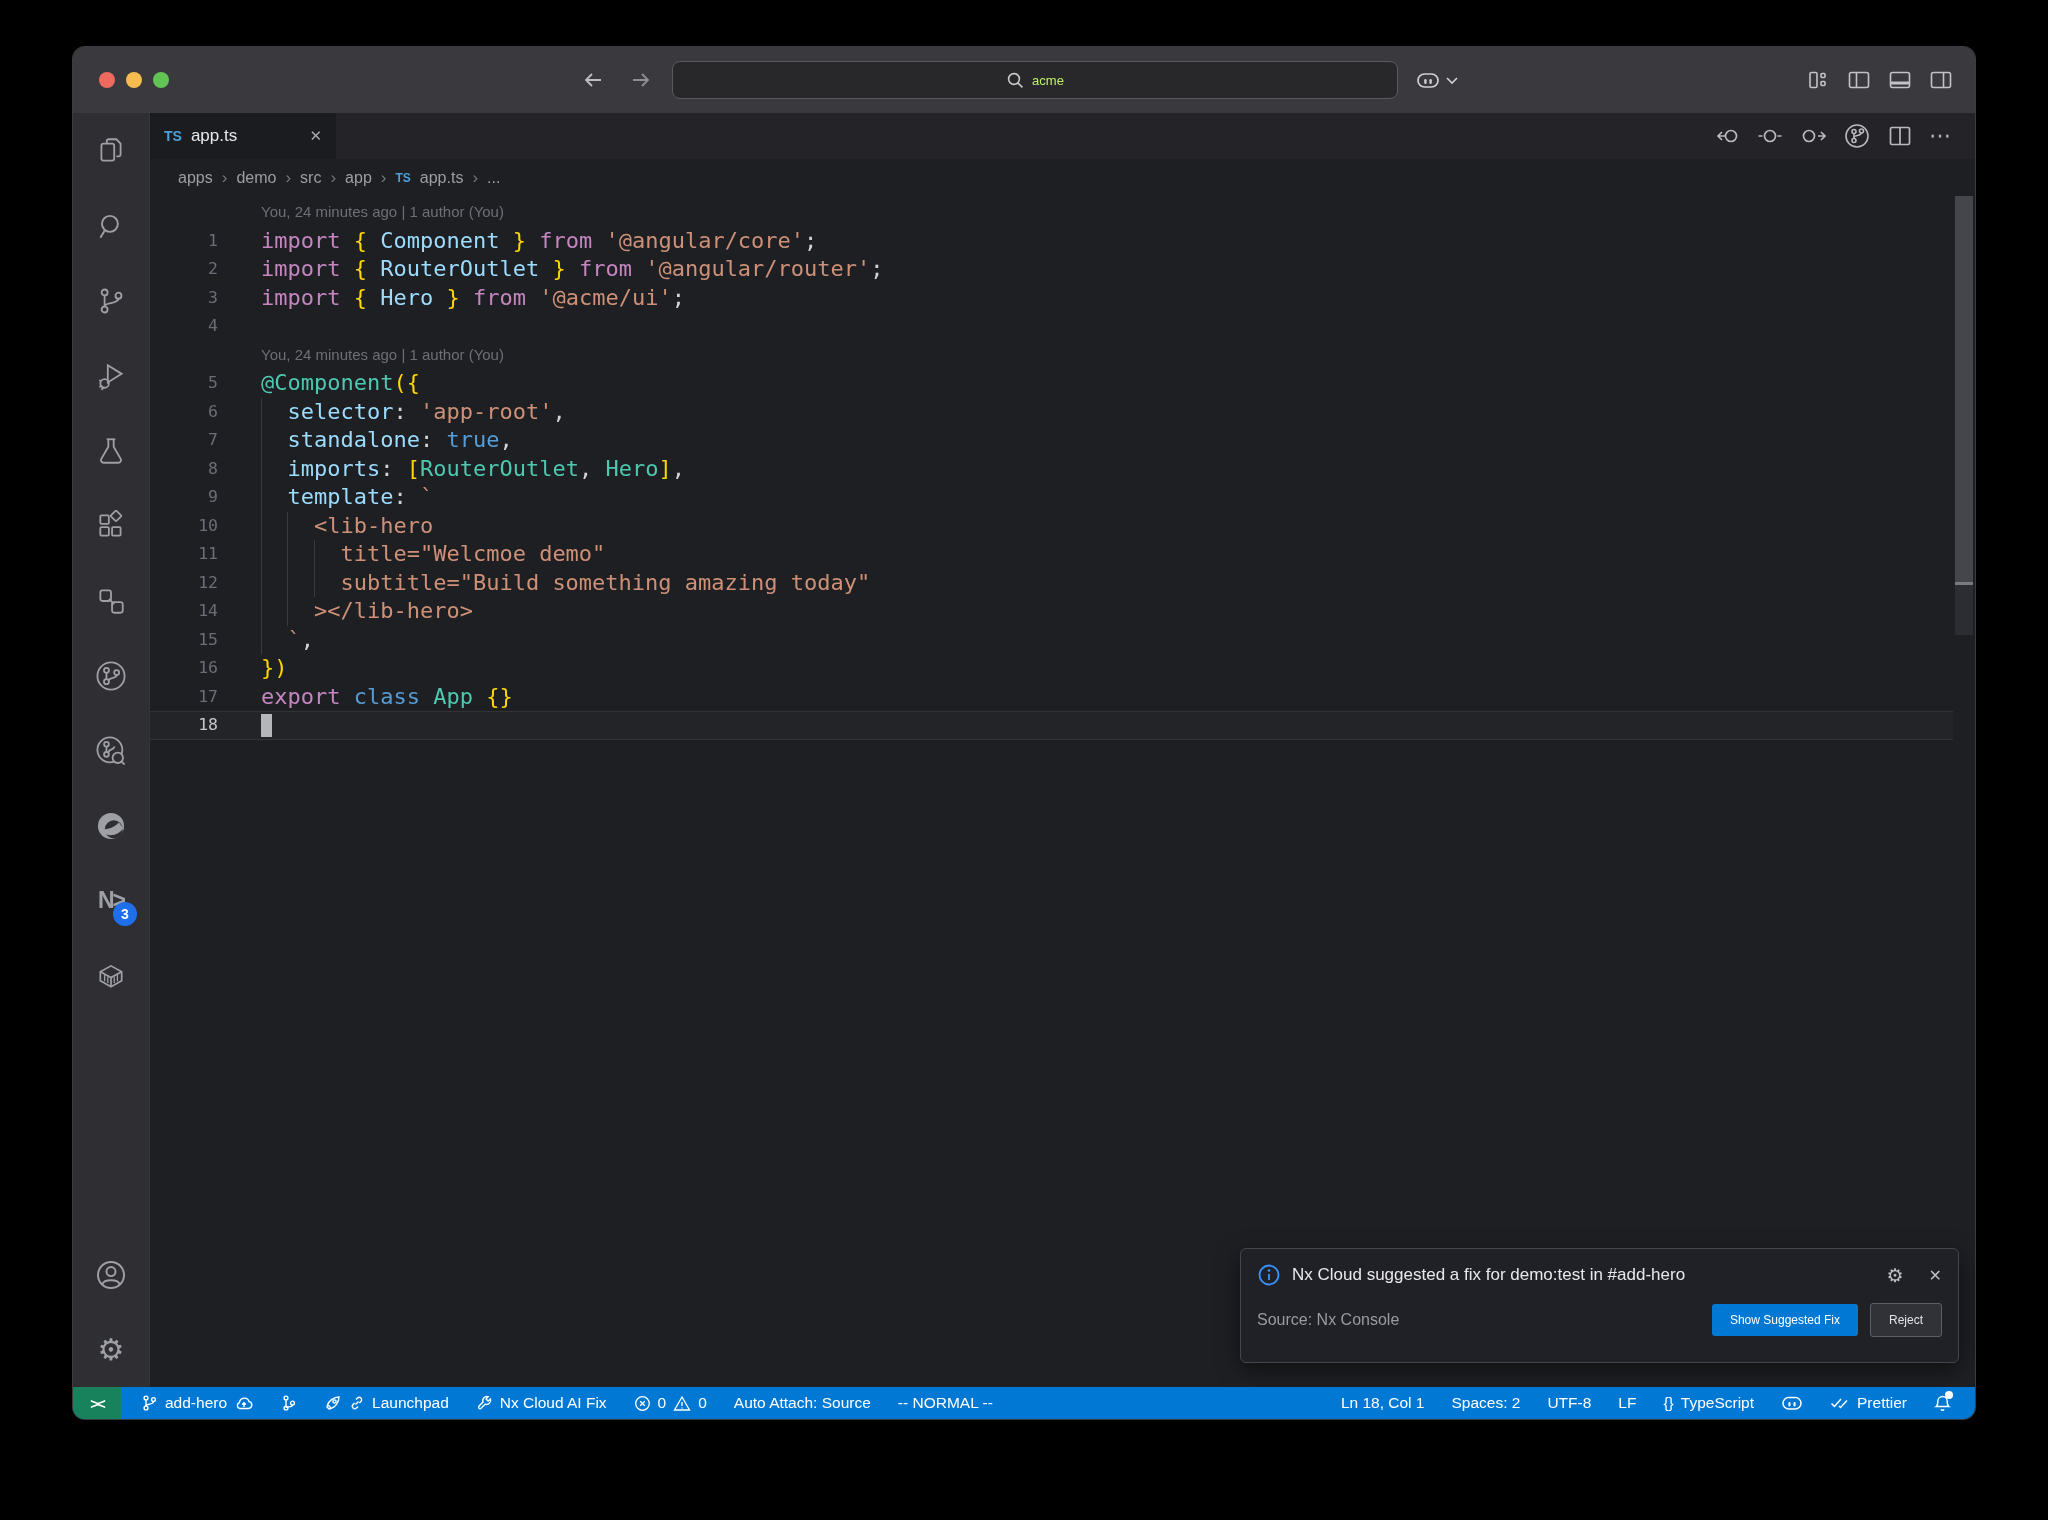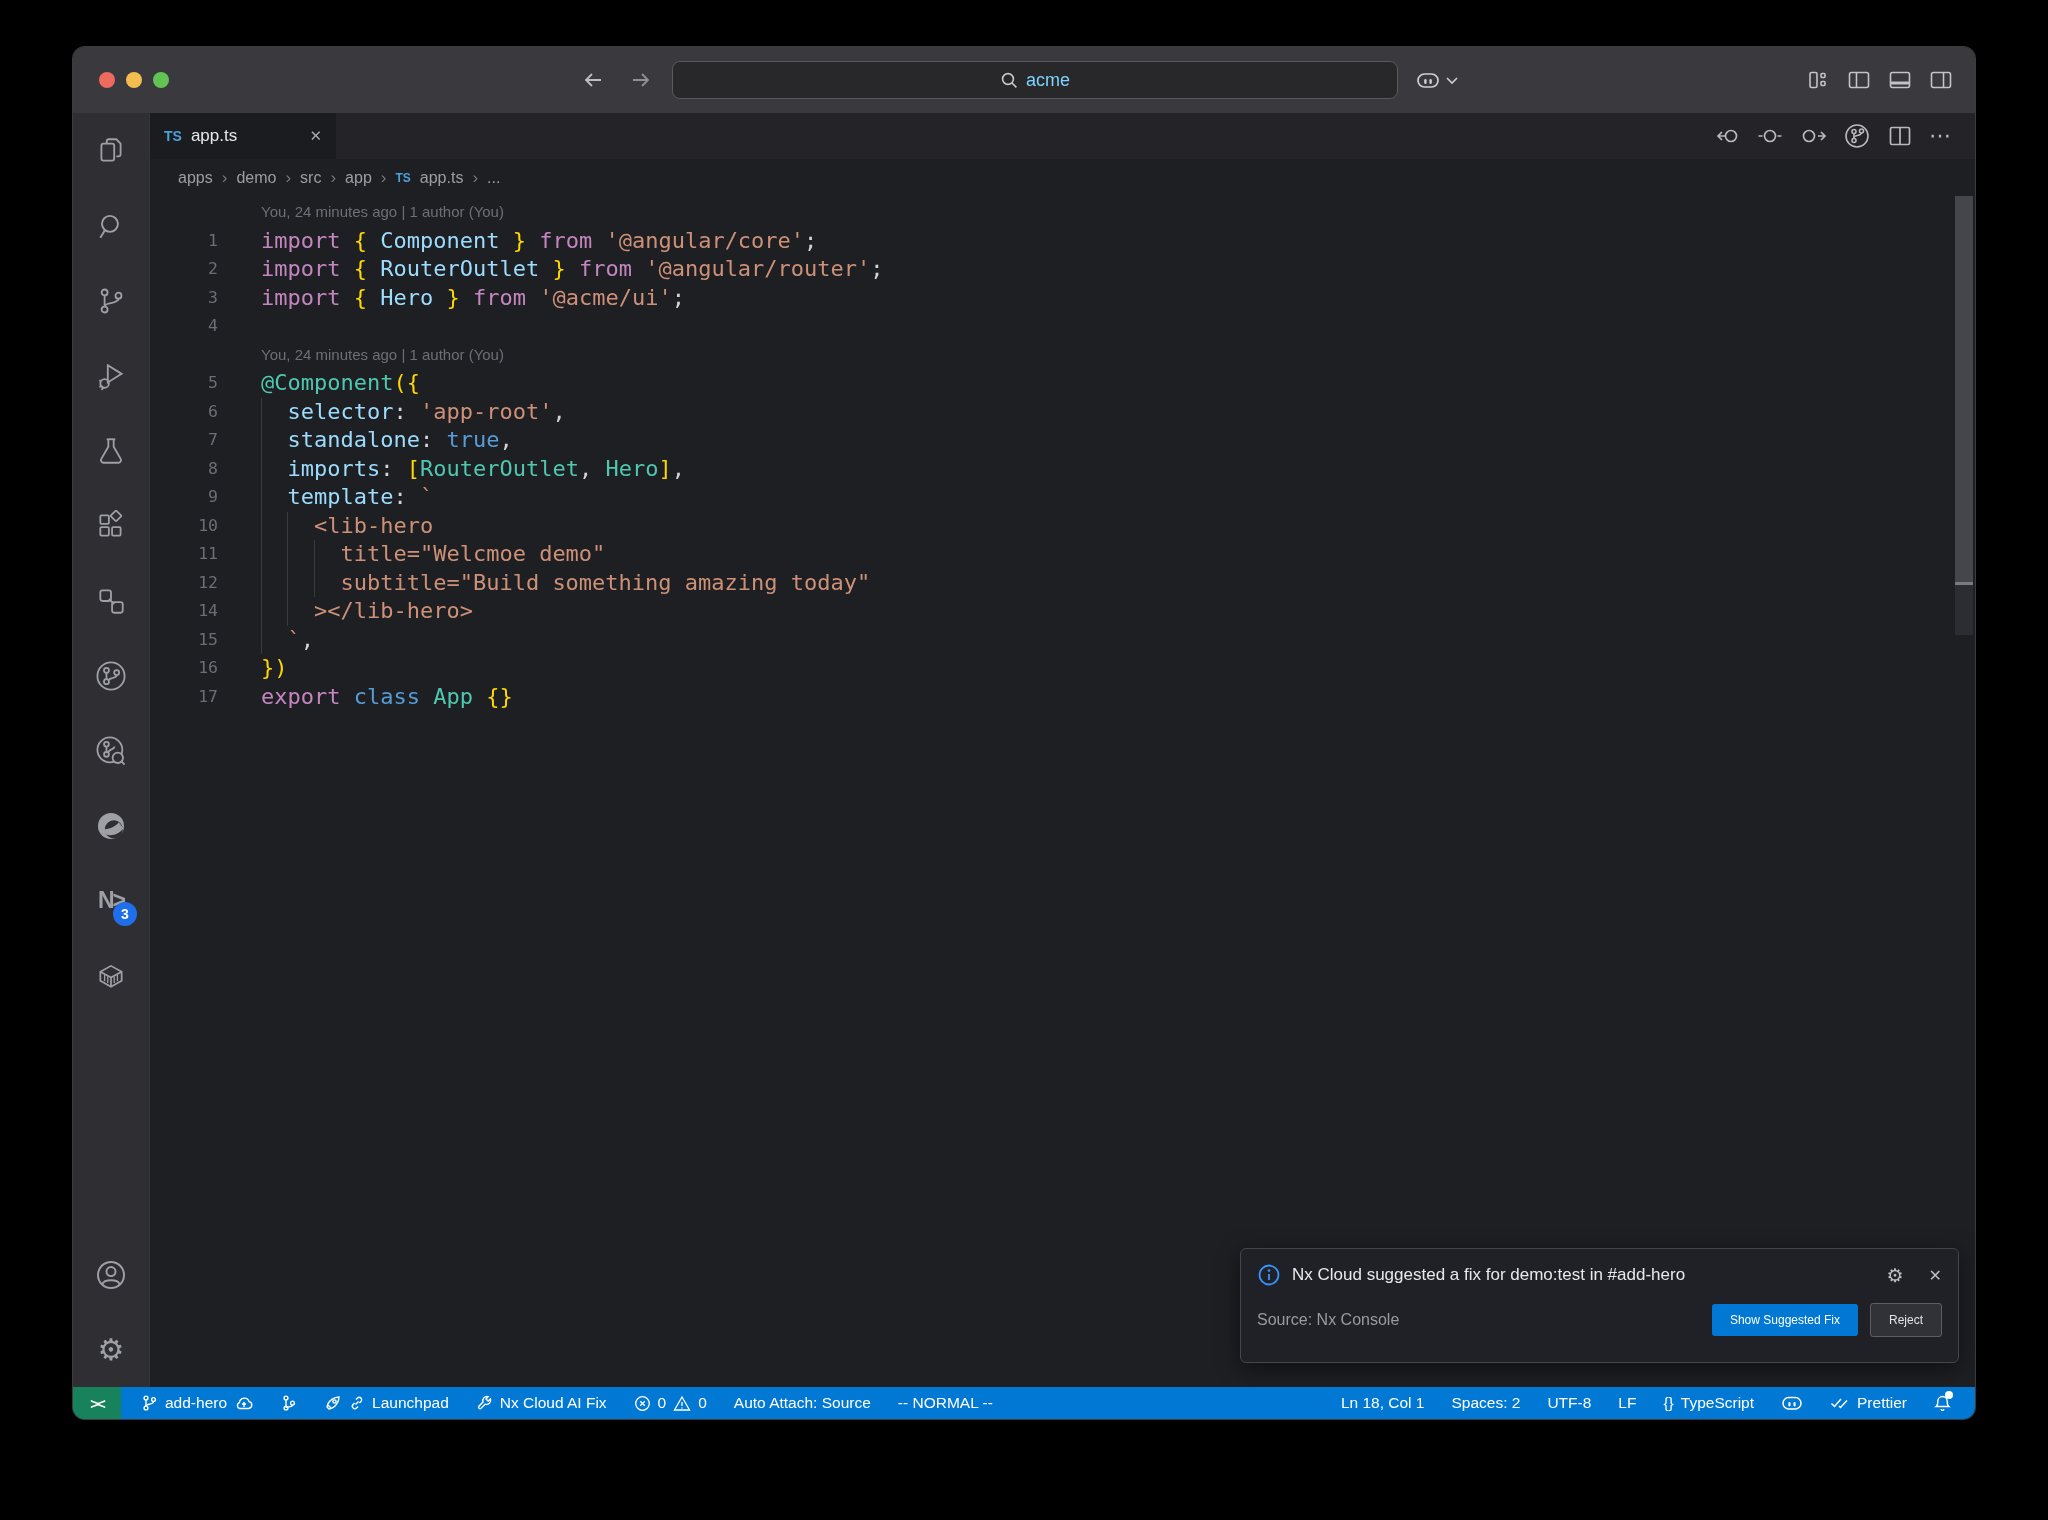--- a/index.html
+++ b/index.html
@@ -12,21 +12,21 @@
 
   
   .titlebar { position:absolute; left:0; top:0; width:100%; height:66px; background:#3a3a3e;
               display:flex; align-items:center; }
   .traffic { position:absolute; left:26px; top:0; height:66px; display:flex; align-items:center; gap:11px; }
   .tl { width:16px; height:16px; border-radius:50%; }
   .tl.red{ background:#ee6a5f; } .tl.yellow{ background:#f5bd4f; } .tl.green{ background:#61c454; }
   .navarrows { position:absolute; left:508px; top:0; height:66px; display:flex; align-items:center; gap:24px; color:#bdbdc2; }
   .searchbox { position:absolute; left:599px; top:14px; width:726px; height:38px; background:#28282b;
                border:1px solid #5a5a5e; border-radius:8px; display:flex; align-items:center; justify-content:center;
-               gap:8px; color:#7dd3fc; font-size:18px; }
+               gap:8px; color:#bef264; font-size:13px; }
   .copilot-menu { position:absolute; left:1342px; top:0; height:66px; display:flex; align-items:center; gap:4px; color:#cfcfd3; }
   .layout-icons { position:absolute; right:22px; top:0; height:66px; display:flex; align-items:center; gap:17px; }
   .ticon { display:flex; align-items:center; justify-content:center; }
 
   
   .activitybar { position:absolute; left:0; top:66px; bottom:32px; width:77px; background:#2e2e33;
                  display:flex; flex-direction:column; border-right:1px solid rgba(255,255,255,.03); }
   .ab-top { flex:1; display:flex; flex-direction:column; }
   .ab-item { height:75px; display:flex; align-items:center; justify-content:center; position:relative; }
   .ab-bottom { display:flex; flex-direction:column; }
@@ -407,20 +407,24 @@
           <span class="codecontent"><span class="g"></span><span class="tk-st">`</span><span class="tk-pl">,</span></span>
         </div>
         <div class="row">
           <span class="ln">16</span>
           <span class="codecontent"><span class="tk-gd">})</span></span>
         </div>
         <div class="row">
           <span class="ln">17</span>
           <span class="codecontent"><span class="tk-kw">export </span><span class="tk-bl">class </span><span class="tk-cl">App</span><span class="tk-pl"> </span><span class="tk-gd">{}</span></span>
         </div>
+        <div class="row current">
+          <span class="ln active">18</span>
+          <span class="codecontent"><span class="cursor"></span></span>
+        </div>
       </div>
 
     <div class="scrollbar">
       <div class="sb-thumb"></div>
       <div class="sb-mark"></div>
       <div class="sb-tail"></div>
     </div>
 
     <div class="notification">
       <div class="notif-head">

